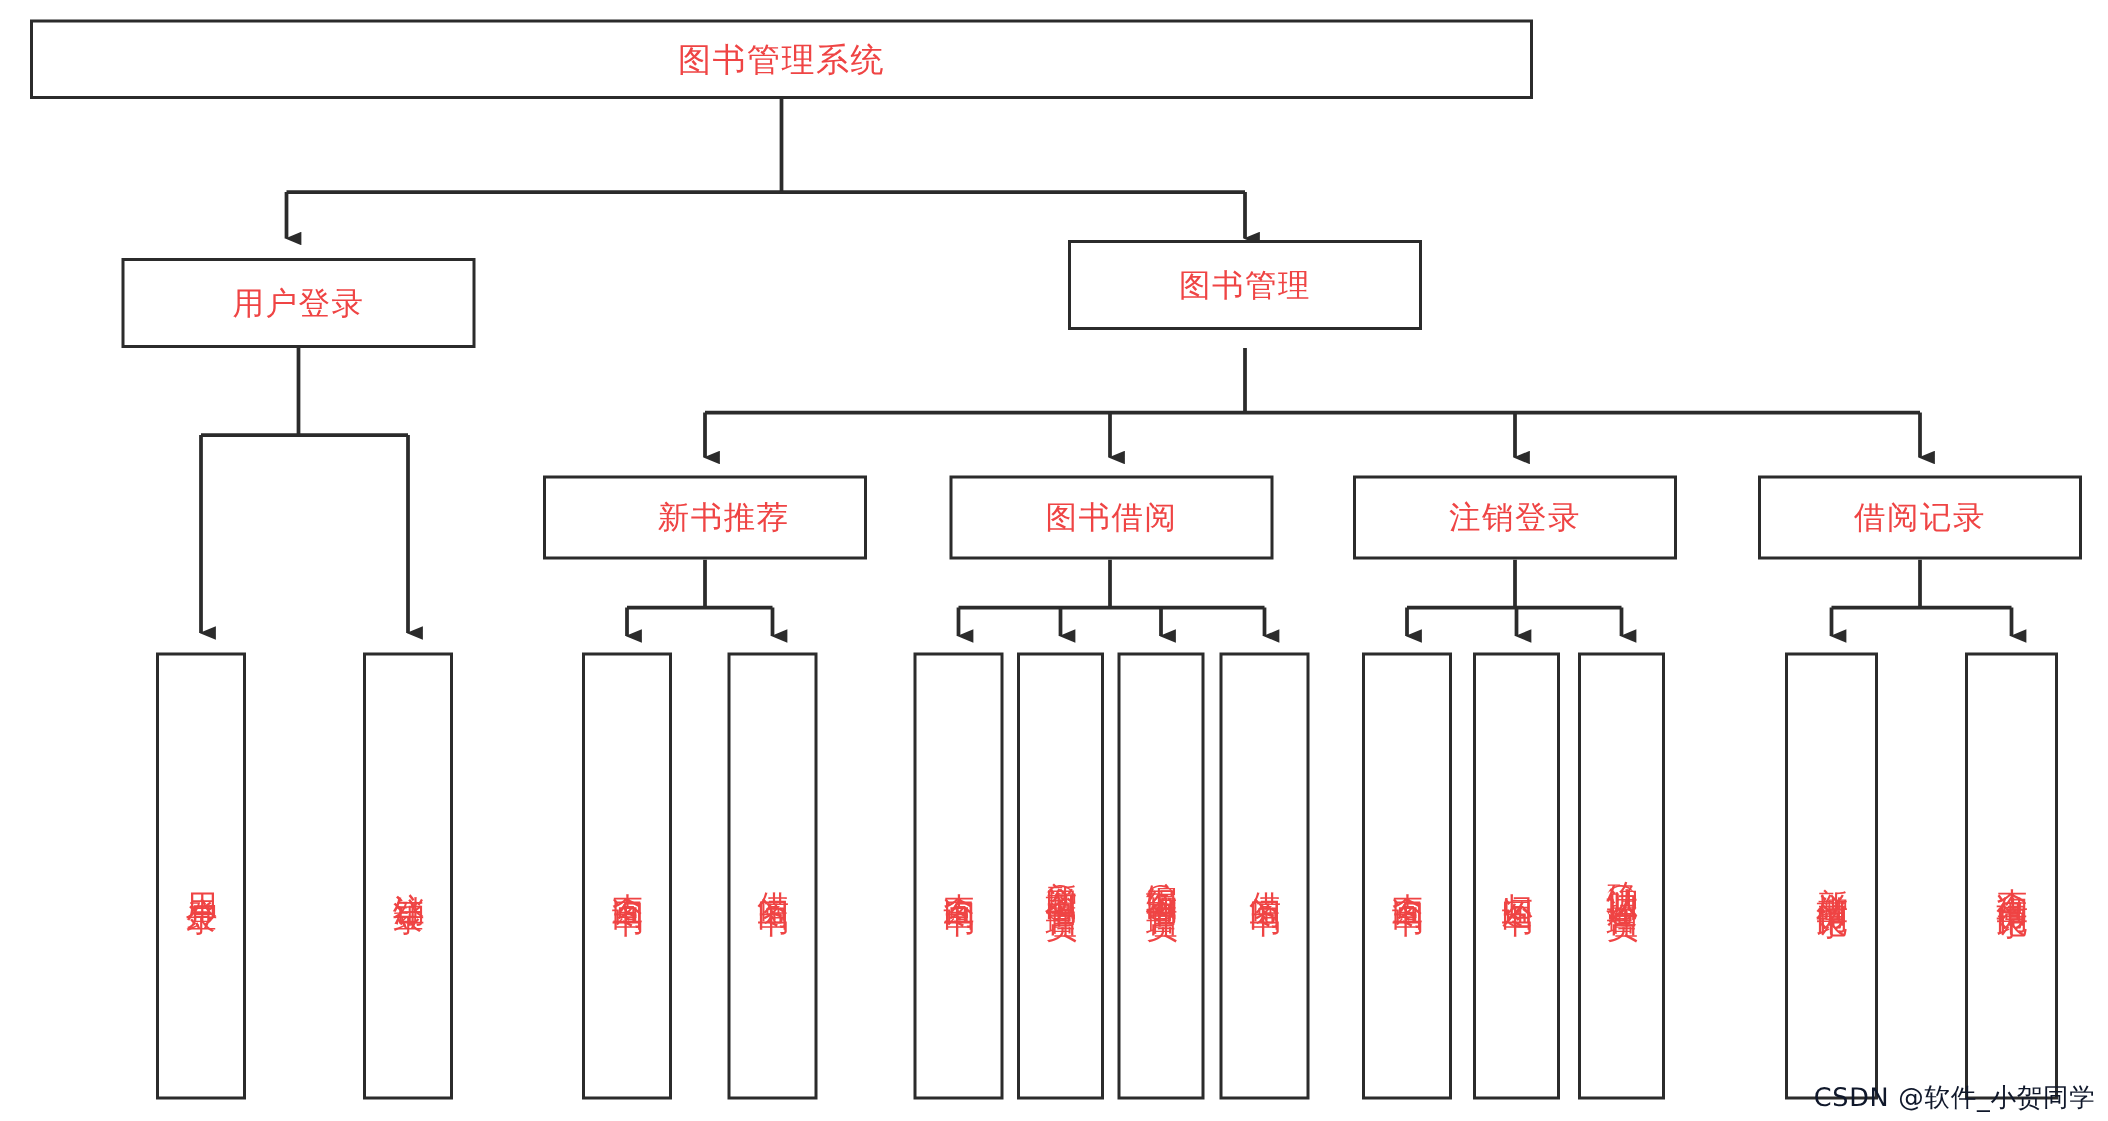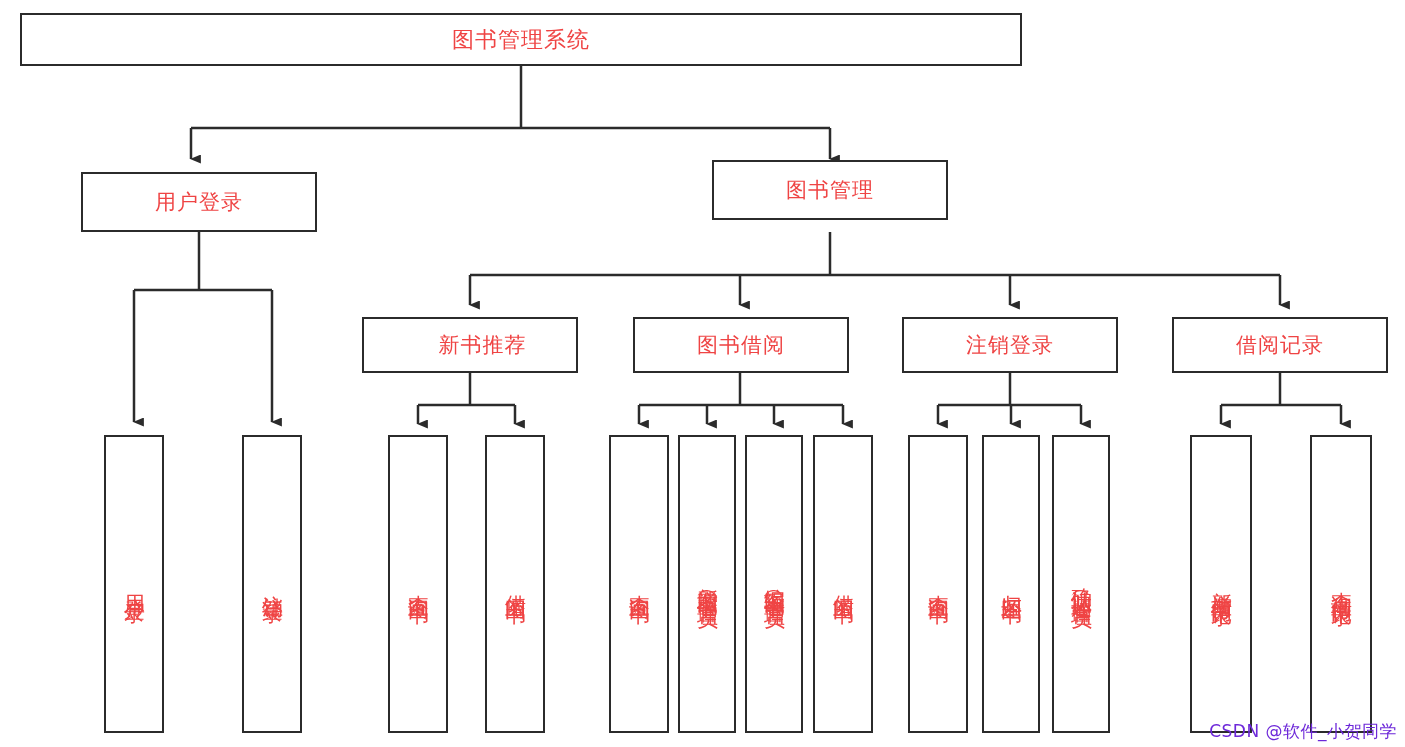--- a/index.html
+++ b/index.html
@@ -59,21 +59,21 @@
     text-align: center;
   }
   .htext {
     white-space: nowrap;
   }
   .watermark {
     position: absolute;
     right: 8px;
     bottom: 4px;
     font-size: 17px;
-    color: #6d28d9;
+    color: #0f172a;
     white-space: nowrap;
     letter-spacing: 0.5px;
   }
 </style>
 </head>
 <body>
 
 <div id="canvas">
 
   <svg id="wires" viewBox="0 0 1405 747" xmlns="http://www.w3.org/2000/svg">

